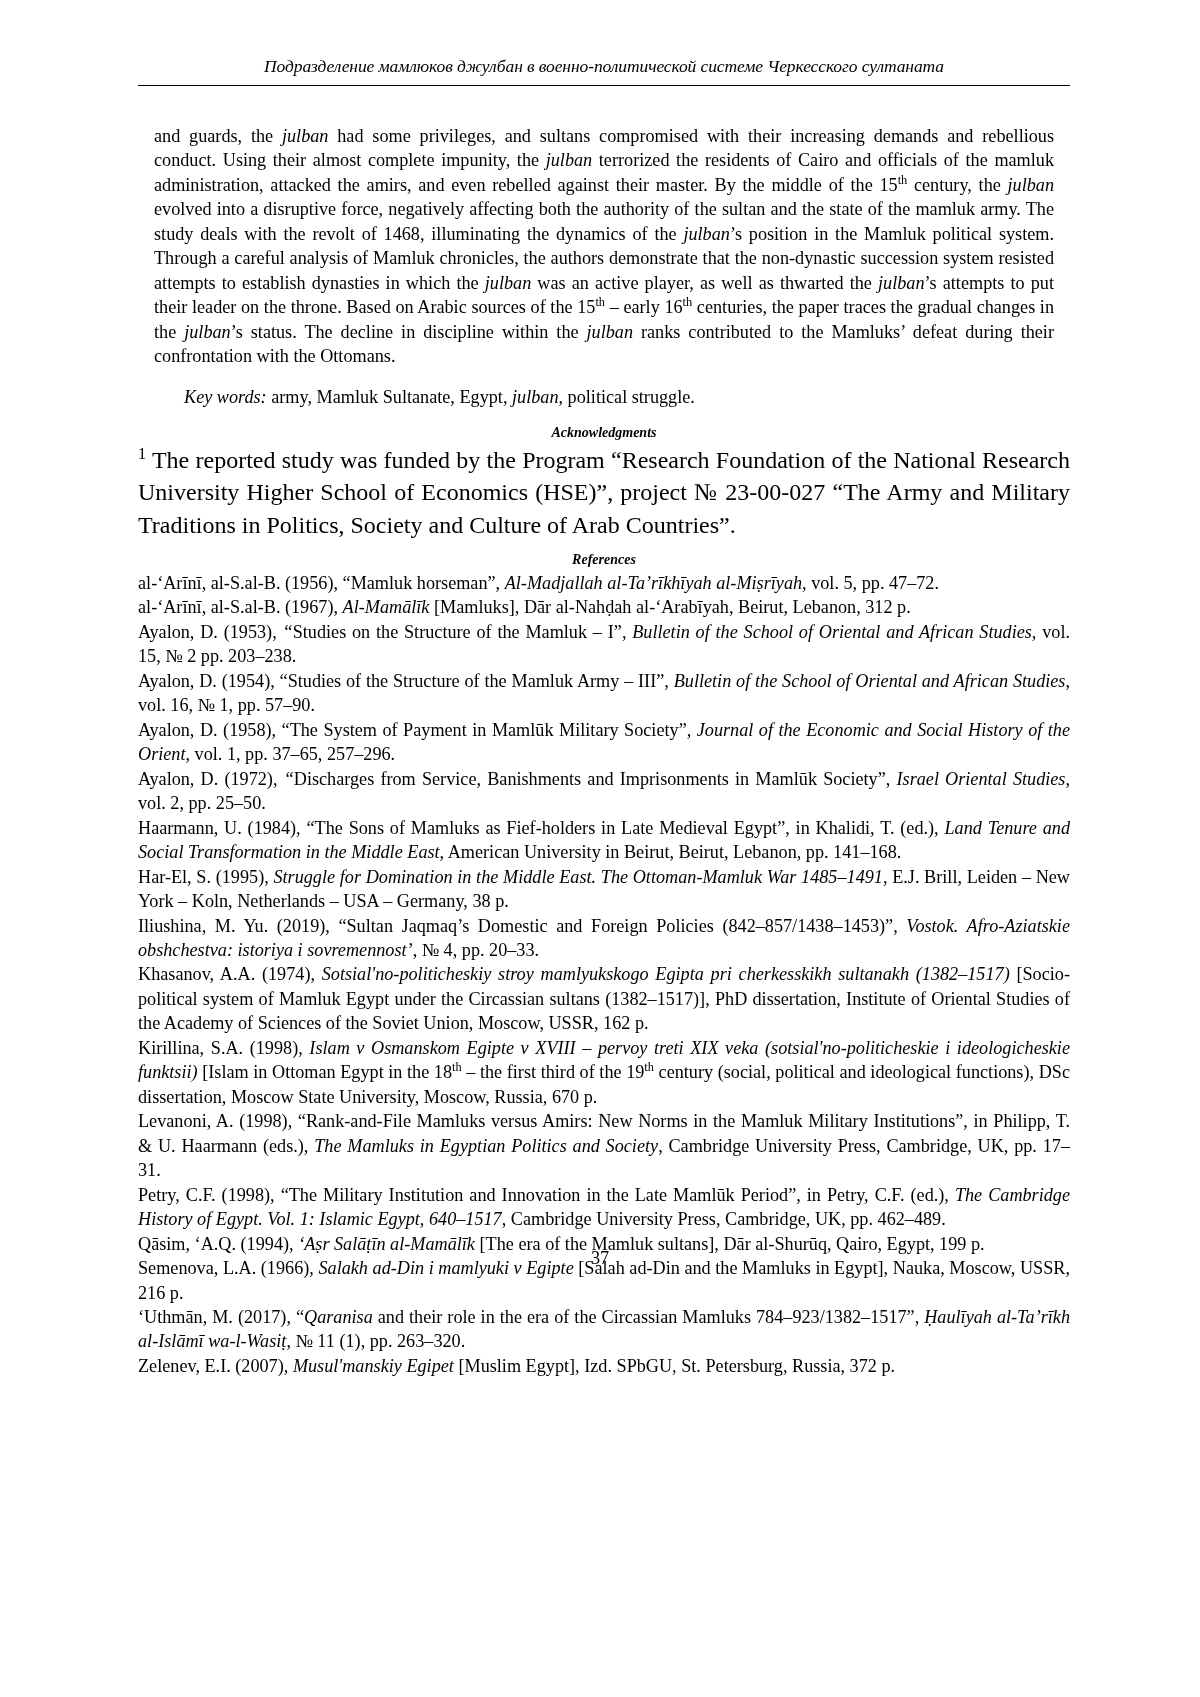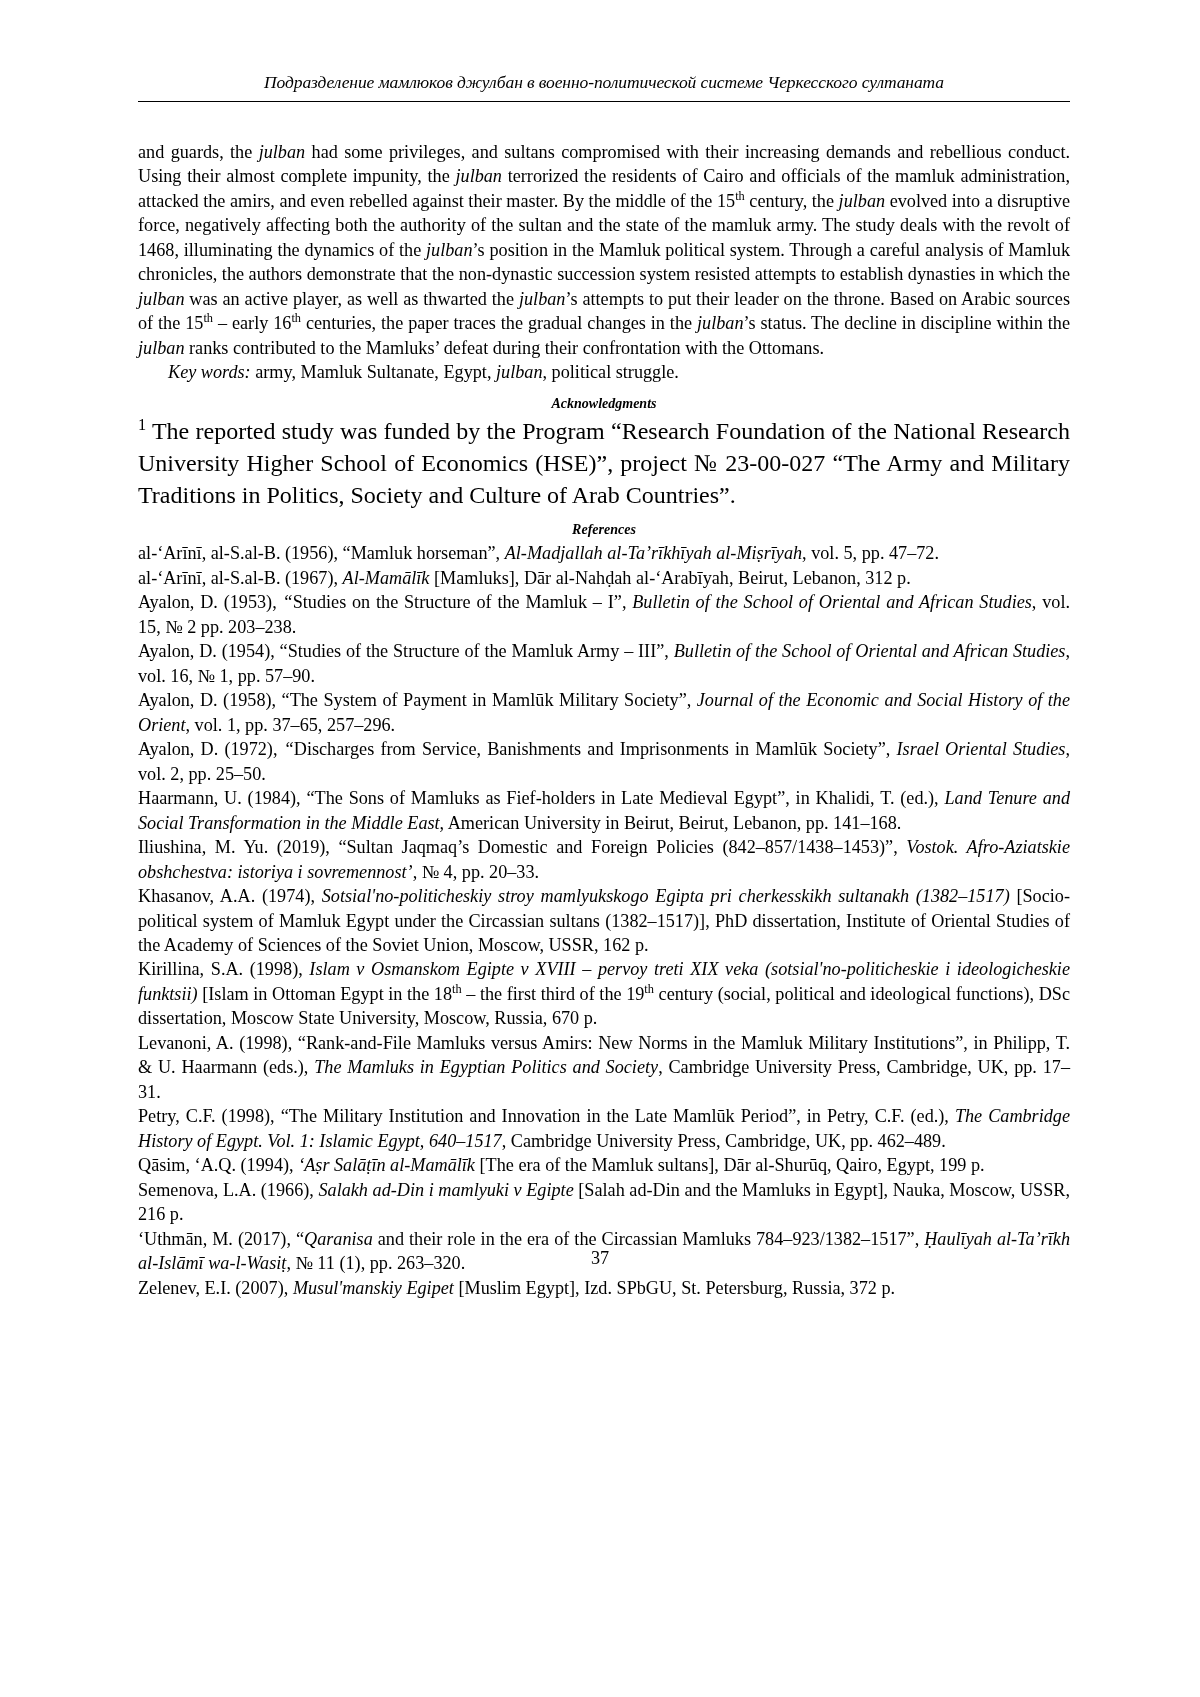--- a/index.html
+++ b/index.html
@@ -11,42 +11,42 @@
     width: 1200px;
     height: 1697px;
     font-family: "Liberation Serif", serif;
     color: #000000;
     position: relative;
   }
   .page {
     box-sizing: border-box;
     width: 1200px;
     height: 1333px;
-    padding: 72px 130px 40px 138px;
+    padding: 56px 130px 40px 138px;
     position: relative;
   }
   .running-head {
     font-style: italic;
     font-size: 17.5px;
     text-align: center;
     letter-spacing: -0.1px;
     padding-bottom: 8px;
     border-bottom: 1.4px solid #000;
     margin-bottom: 38px;
     white-space: nowrap;
   }
   .body-text {
     font-size: 18.2px;
     line-height: 1.345;
     text-align: justify;
     text-justify: inter-word;
     hyphens: manual;
   }
   .body-text p {
-    margin: 0;
+    margin: 16px;
   }
   .indent {
     text-indent: 30px;
   }
   .section-title {
     text-align: center;
     font-style: italic;
     font-weight: bold;
     font-size: 14px;
     margin: 11px 0 3px 0;
@@ -99,20 +99,21 @@
   <div class="section-title">References</div>
 
   <div class="ref-list">
       <p class="ref-item">al-‘Arīnī, al-S.al-B. (1956), “Mamluk horseman”, <i>Al-Madjallah al-Ta’rīkhīyah al-Miṣrīyah</i>, vol. 5, pp. 47–72.</p>
       <p class="ref-item">al-‘Arīnī, al-S.al-B. (1967), <i>Al-Mamālīk</i> [Mamluks], Dār al-Nahḍah al-‘Arabīyah, Beirut, Lebanon, 312 p.</p>
       <p class="ref-item">Ayalon, D. (1953), <i>“</i>Studies on the Structure of the Mamluk – I”, <i>Bulletin of the School of Oriental and African Studies</i>, vol. 15, № 2 pp. 203–238.</p>
       <p class="ref-item">Ayalon, D. (1954), “Studies of the Structure of the Mamluk Army – III”, <i>Bulletin of the School of Oriental and African Studies</i>, vol. 16, № 1, pp. 57–90.</p>
       <p class="ref-item">Ayalon, D. (1958), “The System of Payment in Mamlūk Military Society”, <i>Journal of the Economic and Social History of the Orient</i>, vol. 1, pp. 37–65, 257–296.</p>
       <p class="ref-item">Ayalon, D. (1972), <i>“</i>Discharges from Service, Banishments and Imprisonments in Mamlūk Society”, <i>Israel Oriental Studies</i>, vol. 2, pp. 25–50.</p>
       <p class="ref-item">Haarmann, U. (1984), “The Sons of Mamluks as Fief-holders in Late Medieval Egypt”, in Khalidi, T. (ed.), <i>Land Tenure and Social Transformation in the Middle East,</i> American University in Beirut, Beirut, Lebanon, pp. 141–168.</p>
+      <p class="ref-item">Har-El, S. (1995), <i>Struggle for Domination in the Middle East. The Ottoman-Mamluk War 1485–1491</i>, E.J. Brill, Leiden – New York – Koln, Netherlands – USA – Germany, 38 p.</p>
       <p class="ref-item">Iliushina, M. Yu. (2019), “Sultan Jaqmaq’s Domestic and Foreign Policies (842–857/1438–1453)”, <i>Vostok. Afro-Aziatskie obshchestva: istoriya i sovremennost’</i>, № 4, pp. 20–33.</p>
       <p class="ref-item">Khasanov, A.A. (1974), <i>Sotsial'no-politicheskiy stroy mamlyukskogo Egipta pri cherkesskikh sultanakh (1382–1517)</i> [Socio-political system of Mamluk Egypt under the Circassian sultans (1382–1517)], PhD dissertation, Institute of Oriental Studies of the Academy of Sciences of the Soviet Union, Moscow, USSR, 162 p.</p>
       <p class="ref-item">Kirillina, S.A. (1998), <i>Islam v Osmanskom Egipte v XVIII – pervoy treti XIX veka (sotsial'no-politicheskie i ideologicheskie funktsii)</i> [Islam in Ottoman Egypt in the 18<sup>th</sup> – the first third of the 19<sup>th</sup> century (social, political and ideological functions), DSc dissertation, Moscow State University, Moscow, Russia, 670 p.</p>
       <p class="ref-item">Levanoni, A. (1998), “Rank-and-File Mamluks versus Amirs: New Norms in the Mamluk Military Institutions”, in Philipp, T. &amp; U. Haarmann (eds.), <i>The Mamluks in Egyptian Politics and Society</i>, Cambridge University Press, Cambridge, UK, pp. 17–31.</p>
       <p class="ref-item">Petry, C.F. (1998), “The Military Institution and Innovation in the Late Mamlūk Period”, in Petry, C.F. (ed.), <i>The Cambridge History of Egypt. Vol. 1: Islamic Egypt, 640–1517</i>, Cambridge University Press, Cambridge, UK, pp. 462–489.</p>
       <p class="ref-item">Qāsim, ‘A.Q. (1994), <i>‘Aṣr Salāṭīn al-Mamālīk</i> [The era of the Mamluk sultans], Dār al-Shurūq, Qairo, Egypt, 199 p.</p>
       <p class="ref-item">Semenova, L.A. (1966), <i>Salakh ad-Din i mamlyuki v Egipte</i> [Salah ad-Din and the Mamluks in Egypt], Nauka, Moscow, USSR, 216 p.</p>
       <p class="ref-item">‘Uthmān, M. (2017), “<i>Qaranisa</i> and their role in the era of the Circassian Mamluks 784–923/1382–1517”, <i>Ḥaulīyah al-Ta’rīkh al-Islāmī wa-l-Wasiṭ</i>, № 11 (1), pp. 263–320.</p>
       <p class="ref-item">Zelenev, E.I. (2007), <i>Musul'manskiy Egipet</i> [Muslim Egypt], Izd. SPbGU, St. Petersburg, Russia, 372 p.</p>
     </div>

